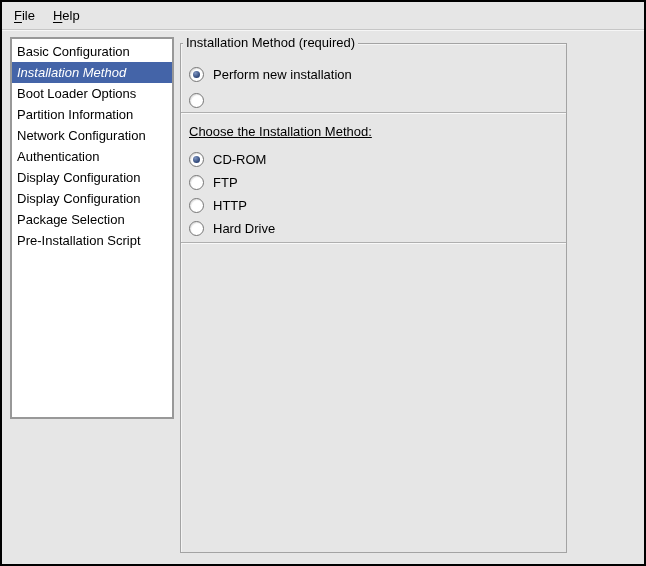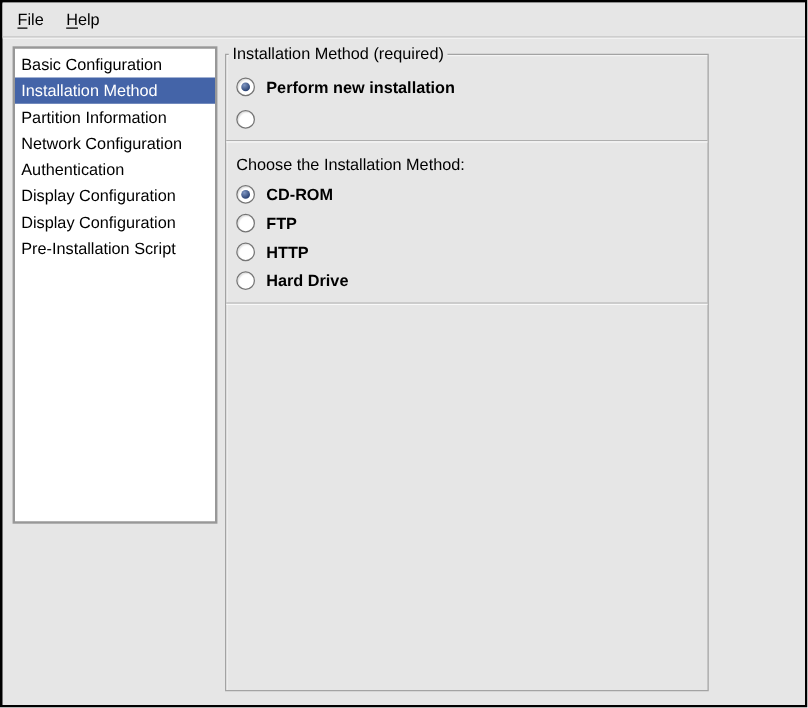--- a/index.html
+++ b/index.html
@@ -52,20 +52,21 @@
   .list-item {
     height: 21px;
     line-height: 21px;
     padding-left: 5px;
     white-space: nowrap;
     cursor: default;
   }
   .list-item.selected {
     background: var(--sel, #4464a8);
     color: var(--sel-fg, #ffffff);
+    font-style: italic;
   }
 
   
   .frame {
     position: absolute;
     left: 178px;
     top: 41px;
     width: 387px;
     height: 510px;
     border: 1px solid #a3a3a3;
@@ -79,24 +80,23 @@
     background: var(--bg, #e6e6e6);
     line-height: 16px;
     white-space: nowrap;
   }
 
   .section { padding: 12px 8px 4px 8px; }
   .section.methods { padding: 5px 8px 6px 8px; }
 
   .radio-row {
     display: flex;
-    align-items: center;
+    align-items: flex-end;
     height: 26px;
     cursor: default;
-    font-weight: bold;
   }
   .methods .radio-row { height: 23px; }
 
   .radio {
     flex: none;
     width: 15px;
     height: 15px;
     border-radius: 50%;
     border: 1px solid #757575;
     background: #ffffff;
@@ -111,20 +111,21 @@
     width: 7px; height: 7px;
     border-radius: 50%;
     background: radial-gradient(circle at 35% 30%, #7f96c2 0%, var(--dot, #2e4677) 70%);
   }
   .radio-label { white-space: nowrap; }
 
   .choose-label {
     height: 25px;
     line-height: 25px;
     white-space: nowrap;
+    text-decoration: underline;
   }
 
   .separator {
     height: 2px;
     border-top: 1px solid #afafaf;
     border-bottom: 1px solid #f9f9f9;
   }
 </style>
 </head>
 <body>
@@ -132,25 +133,27 @@
 <div class="window">
 
   <div class="menubar">
       <span class="menu-item"><u>F</u>ile</span>
       <span class="menu-item"><u>H</u>elp</span>
     </div>
 
   <div class="sidebar">
       <div class="list-item">Basic Configuration</div>
       <div class="list-item selected">Installation Method</div>
+      <div class="list-item">Boot Loader Options</div>
       <div class="list-item">Partition Information</div>
       <div class="list-item">Network Configuration</div>
       <div class="list-item">Authentication</div>
       <div class="list-item">Display Configuration</div>
       <div class="list-item">Display Configuration</div>
+      <div class="list-item">Package Selection</div>
       <div class="list-item">Pre-Installation Script</div>
     </div>
 
   <div class="frame">
     <span class="frame-title">Installation Method (required)</span>
 
     <div class="section">
         <div class="radio-row">
           <span class="radio checked"></span>
           <span class="radio-label">Perform new installation</span>

